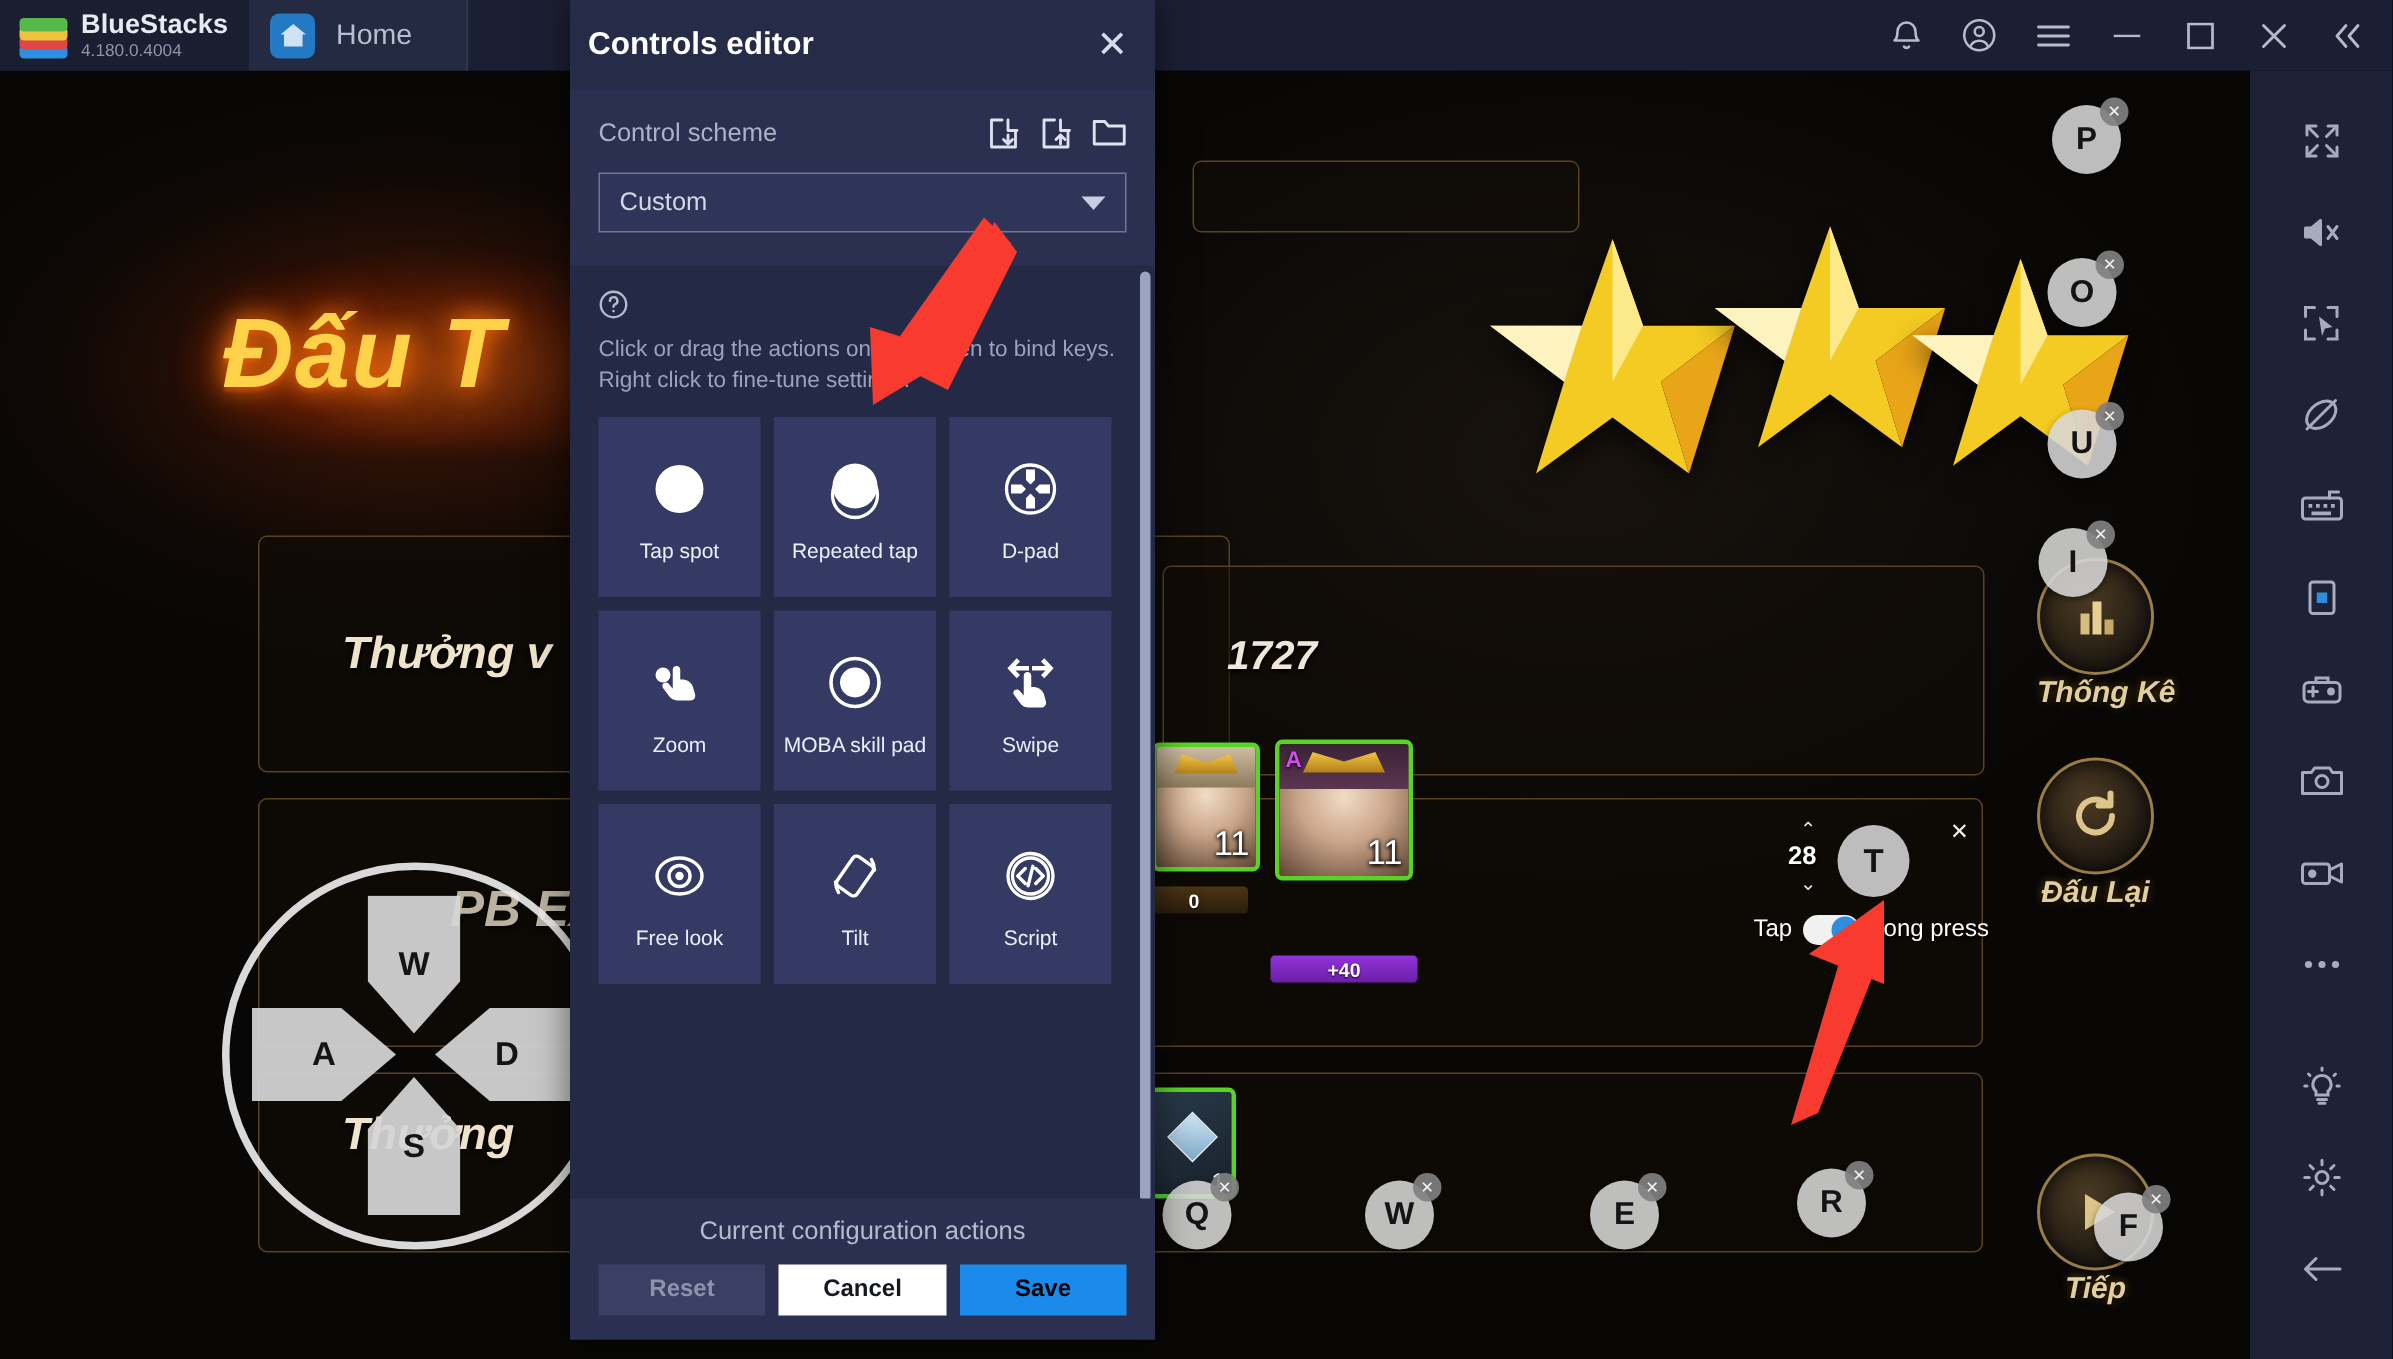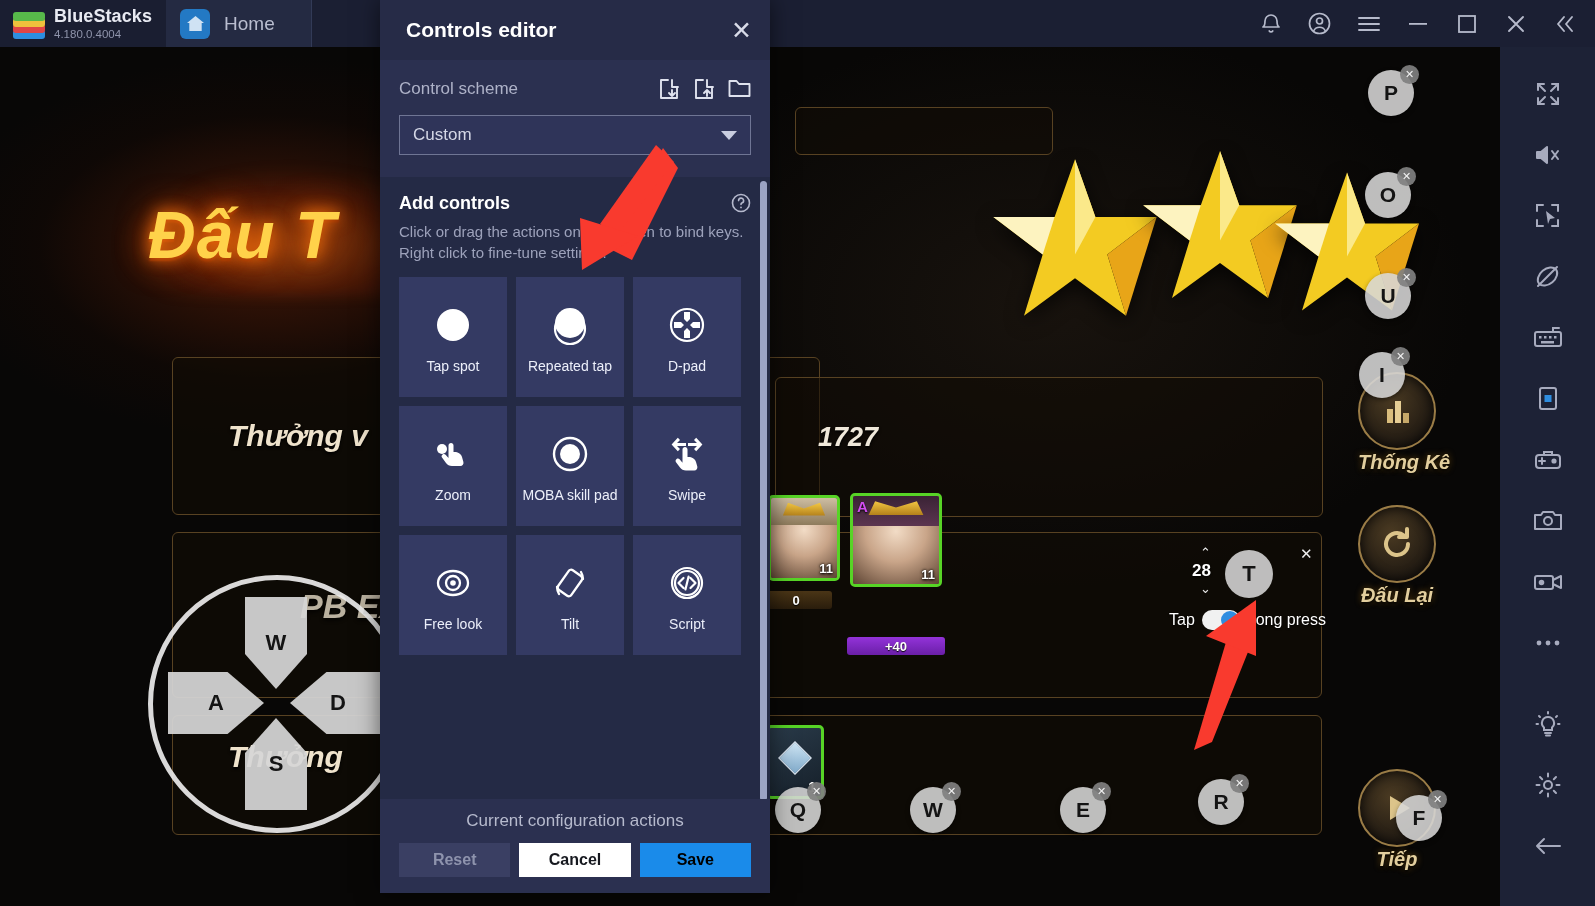--- a/index.html
+++ b/index.html
@@ -110,21 +110,21 @@
   .star svg { display:block; }
 
   
   .hero-card {
     position: absolute; width: 72px; height: 86px;
     border: 3px solid #57d426; border-radius: 5px; overflow: hidden;
     background: linear-gradient(160deg,#6b5640,#3a2a20);
   }
   .hero-card .lvl {
     position: absolute; right: 4px; bottom: 2px;
-    font-size: 13px; font-weight: bold; color: #fff;
+    font-size: 23px; font-weight: normal; color: #fff;
     text-shadow: 0 1px 3px #000, 0 0 3px #000;
   }
   .hero-face {
     position:absolute; inset:0;
     background: radial-gradient(circle at 50% 40%, #f2dcc6 0%, #c9a589 45%, #5d4433 100%);
   }
   .hero-hair {
     position:absolute; left:0; top:0; width:100%; height:34%;
     background: linear-gradient(180deg,#3a2335 0%, #5c3550 100%);
   }
@@ -265,21 +265,21 @@
 
   
   .dlg {
     position: absolute; left: 380px; top: 0; width: 390px; height: 893px;
     background: #2b3050; z-index: 60;
     display:flex; flex-direction: column;
     box-shadow: 0 0 22px rgba(0,0,0,.55);
   }
   .dlg-head {
     height: 60px; background: #262b47; flex:0 0 auto;
-    display:flex; align-items:center; padding: 0 18px 0 26px;
+    display:flex; align-items:center; padding: 0 18px 0 12px;
   }
   .dlg-title { color:#fff; font-size: 21px; font-weight: bold; flex:1 1 auto; }
   .dlg-close { color:#d8dbe8; font-size: 25px; line-height:1; }
   .dlg-scheme { flex:0 0 auto; padding: 18px 19px 22px 19px; background:#2b3050; }
   .scheme-row { display:flex; align-items:center; }
   .scheme-lbl { color:#aeb2c8; font-size: 17px; flex:1 1 auto; }
   .scheme-icons { display:flex; gap: 13px; color:#dfe2ee; }
   .scheme-icons span { display:flex; }
   .scheme-select {
     margin-top: 15px; height: 40px; border: 1px solid #6f7594;
@@ -676,21 +676,20 @@
       </div>
       <div class="scheme-select">
         <span class="val">Custom</span>
         <span class="caret"></span>
       </div>
     </div>
 
     <div class="dlg-body">
       <div class="dlg-body-inner">
         <div class="add-head">
-          <div class="add-title">Add controls</div>
           <span class="help-ico">
             <svg width="20" height="20" viewBox="0 0 20 20" fill="none" stroke="#b5b9cd" stroke-width="1.6">
               <circle cx="10" cy="10" r="8.5"></circle>
               <path d="M7.6 7.6a2.5 2.5 0 1 1 3.2 2.4c-.6.3-.8.8-.8 1.5" stroke-linecap="round"></path>
               <circle cx="10" cy="14.4" r="0.9" fill="#b5b9cd" stroke="none"></circle>
             </svg>
           </span>
         </div>
         <div class="add-sub">Click or drag the actions on the screen to bind keys. Right click to fine-tune settings.</div>
 

